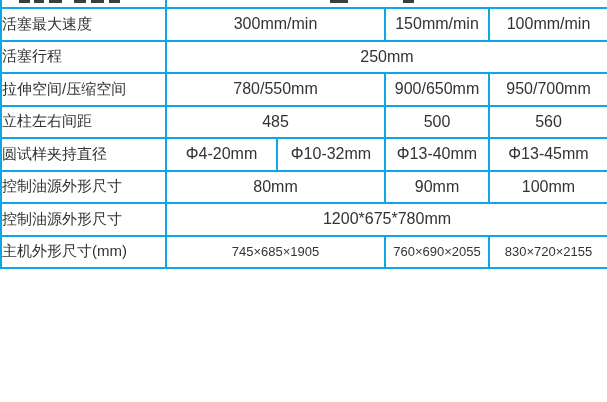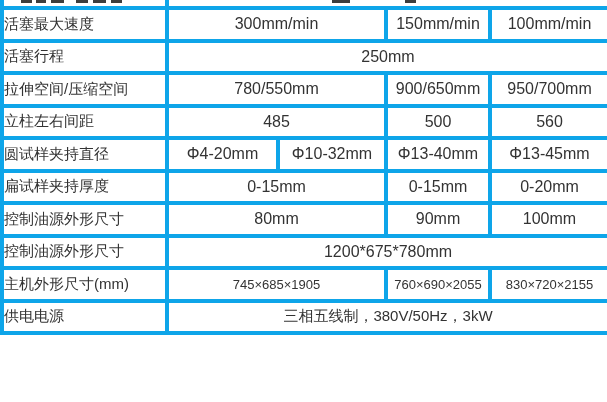--- a/index.html
+++ b/index.html
@@ -12,21 +12,21 @@
     height: 402px;
     font-family: "Liberation Sans", sans-serif;
     overflow: hidden;
   }
   table.spec {
     border-collapse: collapse;
     table-layout: fixed;
     width: 607px;
   }
   table.spec td {
-    border: 4px solid #0ea5e9;
+    border: 2px solid #0ea5e9;
     color: #333333;
     overflow: hidden;
     white-space: nowrap;
     vertical-align: middle;
     padding: 0;
   }
   tr.spec-row { height: 32.5px; }
   td.label {
     text-align: left;
     padding-left: 10px;
@@ -108,26 +108,20 @@
 
 
   <tr class="spec-row">
     <td class="label">圆试样夹持直径</td>
     <td class="val">Φ4-20mm</td>
     <td class="val">Φ10-32mm</td>
     <td class="val">Φ13-40mm</td>
     <td class="val">Φ13-45mm</td>
   </tr>
 
-  <tr class="spec-row">
-    <td class="label">扁试样夹持厚度</td>
-    <td class="val" colspan="2">0-15mm</td>
-    <td class="val">0-15mm</td>
-    <td class="val">0-20mm</td>
-  </tr>
 
   <tr class="spec-row">
     <td class="label">控制油源外形尺寸</td>
     <td class="val" colspan="2">80mm</td>
     <td class="val">90mm</td>
     <td class="val">100mm</td>
   </tr>
 
 
   <tr class="spec-row">
@@ -135,18 +129,14 @@
     <td class="val" colspan="4">1200*675*780mm</td>
   </tr>
 
   <tr class="spec-row">
     <td class="label">主机外形尺寸(mm)</td>
     <td class="val sm" colspan="2">745×685×1905</td>
     <td class="val sm">760×690×2055</td>
     <td class="val sm">830×720×2155</td>
   </tr>
 
-  <tr class="spec-row">
-    <td class="label">供电电源</td>
-    <td class="val cn" colspan="4">三相五线制，380V/50Hz，3kW</td>
-  </tr>
 </tbody>
   </table>
 
 </body></html>

